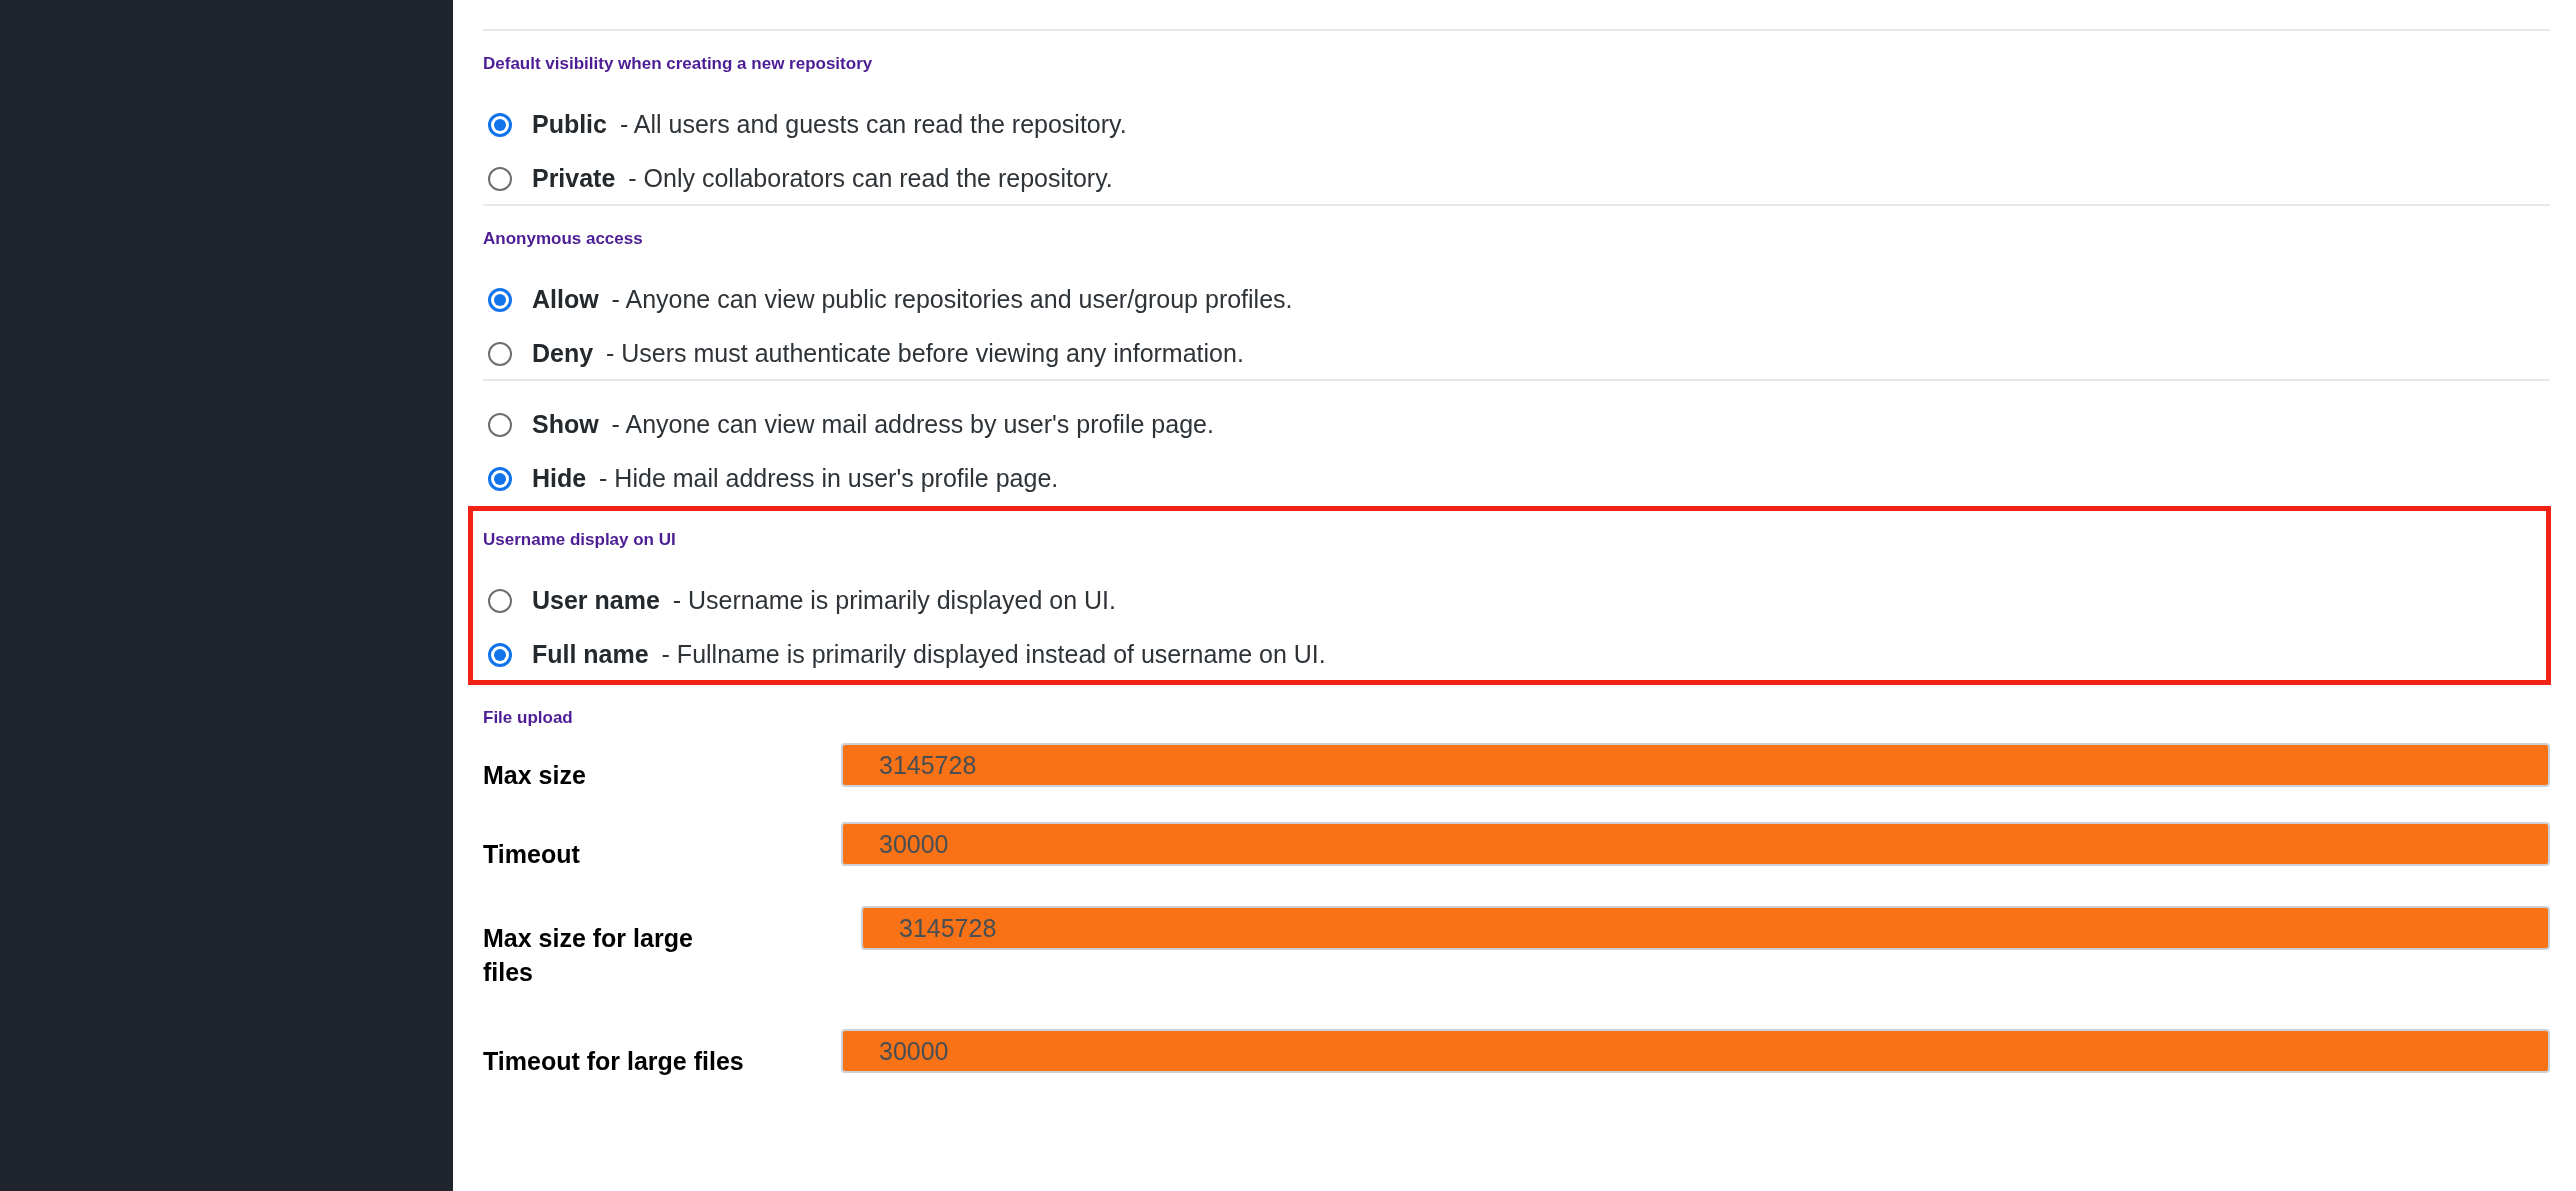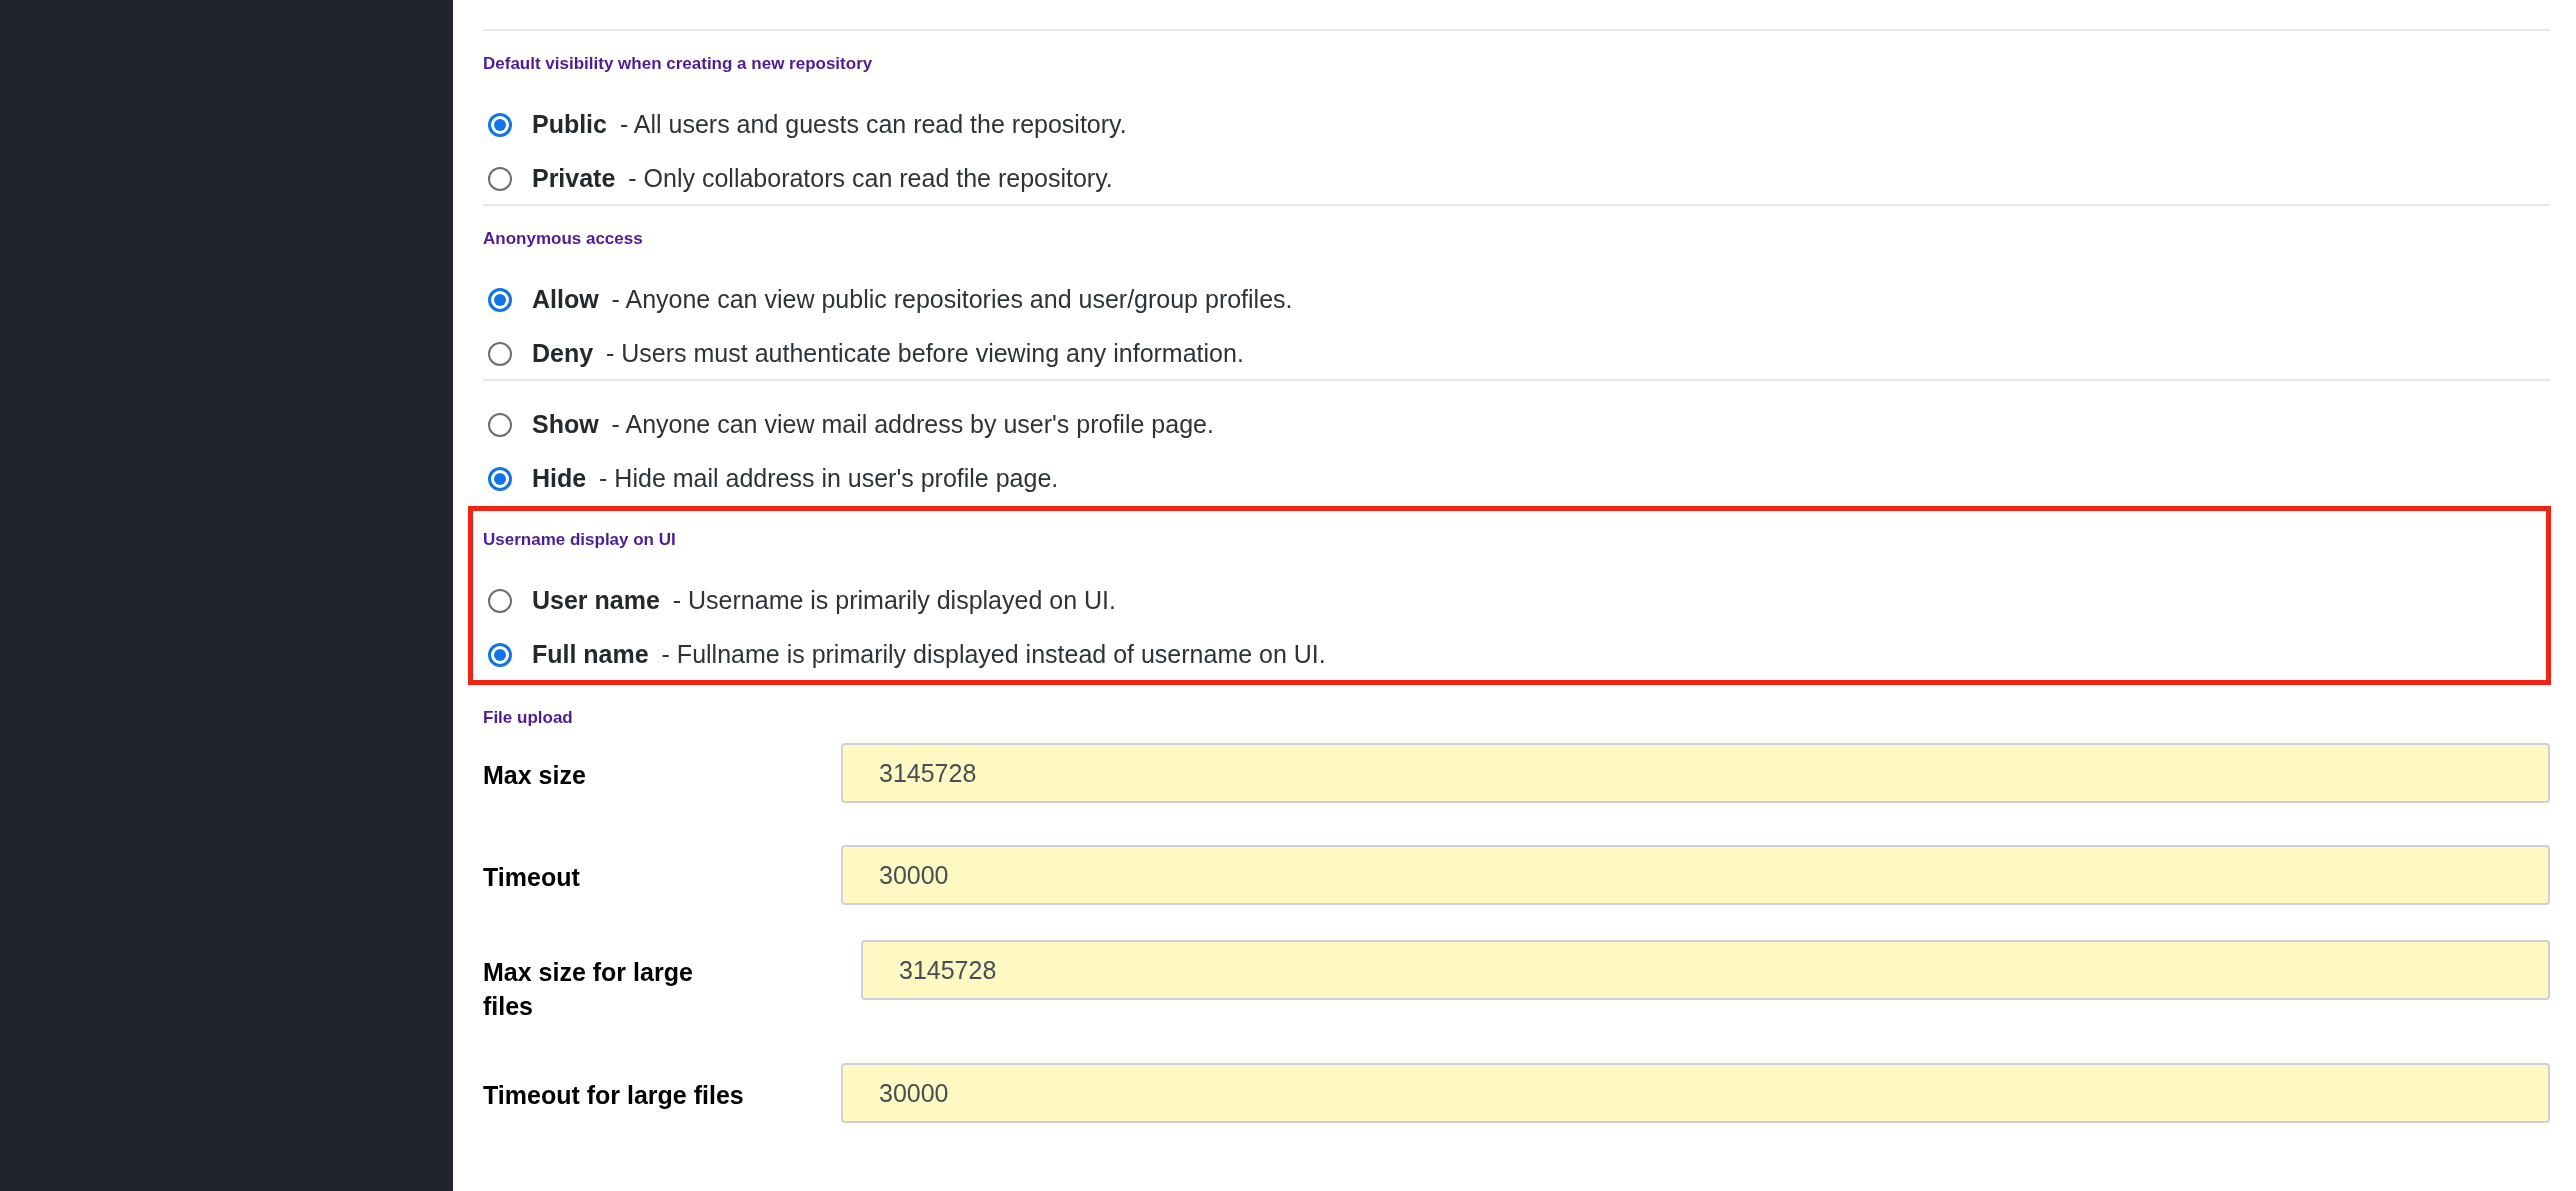--- a/index.html
+++ b/index.html
@@ -74,45 +74,45 @@
   .opt-label { font-weight: 700; color: #24292d; }
   .opt-desc  { font-weight: 400; margin-left: 6px; }
   .highlight-box {
     border: 5px solid #f02314;
     margin: 11px -1px 0 -15px;
     padding: 12px 0 9px 10px;
   }
   .highlight-box .section-heading { margin-top: 0; }
   .form-row { display: flex; align-items: flex-start; }
   .form-row.r1 { margin-top: 8px; }
-  .form-row.r2 { margin-top: 42px; }
+  .form-row.r2 { margin-top: 30px; }
   .form-row.r3 { margin-top: 35px; gap: 20px; }
   .form-row.r4 { margin-top: 40px; }
   .form-label {
     width: 301px;
     flex: 0 0 301px;
     text-align: left;
     font-weight: 700;
     color: #000000;
     padding-top: 15px;
     line-height: 34px;
   }
   .lbl-wrap { display: inline-block; vertical-align: top; }
   .lbl-wrap.narrow { max-width: 237px; }
   .form-input {
     flex: 1 1 auto;
     margin-left: 57px;
-    height: 60px;
+    height: 44px;
     border: 2px solid #ccd1d8;
     border-radius: 4px;
     padding: 0 20px 0 36px;
     font-family: "Liberation Sans", "DejaVu Sans", sans-serif;
     font-size: 25px;
     color: #474e54;
-    background: #fef9c3;
+    background: #f97316;
     outline: none;
   }
 </style>
 </head>
 <body>
 
 <div class="app">
   <aside class="sidebar"></aside>
 
   <main class="content">

